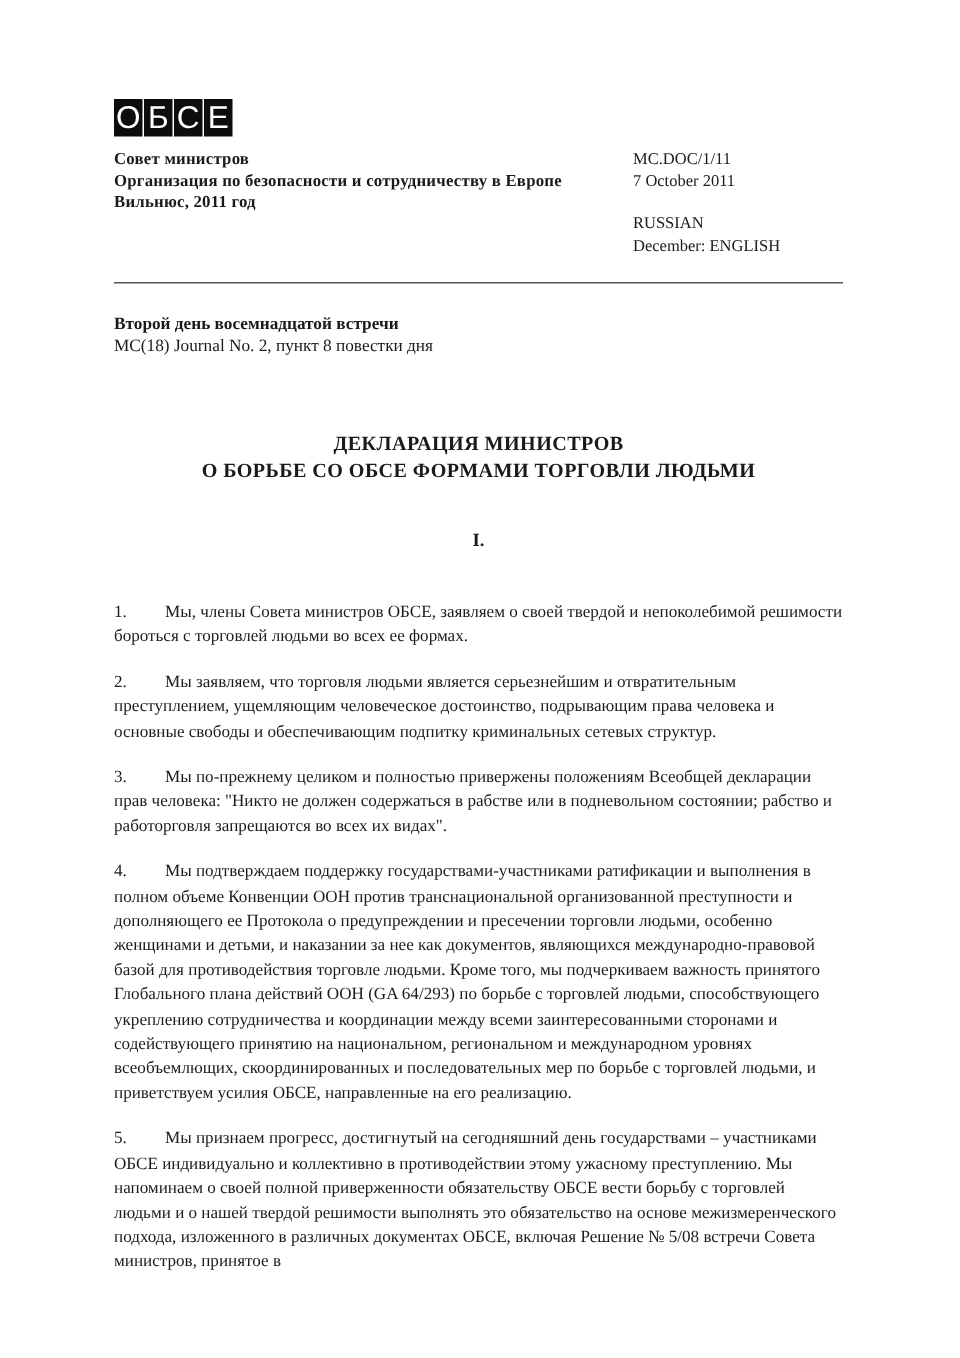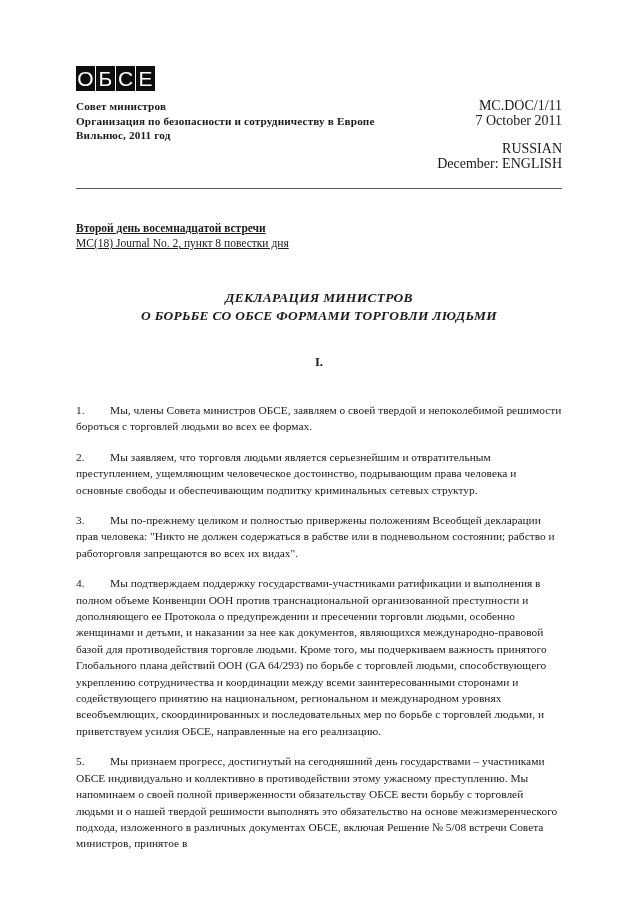--- a/index.html
+++ b/index.html
@@ -62,53 +62,51 @@
 
   .org-block {
     font-weight: bold;
     font-size: 11.2px;
     line-height: 14.6px;
     letter-spacing: 0.15px;
     white-space: nowrap;
   }
 
   .doc-block {
-    font-size: 14px;
+    font-size: 11px;
     line-height: 14.6px;
-    text-align: right;
+    text-align: left;
     padding-top: 0px;
     width: 140px;
   }
   .doc-block .spacer { height: 14px; }
 
   .hrule {
     border: 0;
     border-top: 1.4px solid #555555;
     margin: 17px 0 0 0;
     width: 486px;
   }
 
   
   .session {
-    margin-top: 32px;
+    margin-top: 20px;
     font-size: 11.5px;
     line-height: 14.8px;
-    text-decoration: underline;
   }
   .session .bold { font-weight: bold; }
 
   
   .doc-title {
-    margin-top: 38px;
+    margin-top: 48px;
     text-align: center;
     font-weight: bold;
     font-size: 13.4px;
     line-height: 18px;
     letter-spacing: 0.3px;
-    font-style: italic;
   }
 
   .section-numeral {
     margin-top: 30px;
     text-align: center;
     font-weight: bold;
     font-size: 12.5px;
   }
 
   

